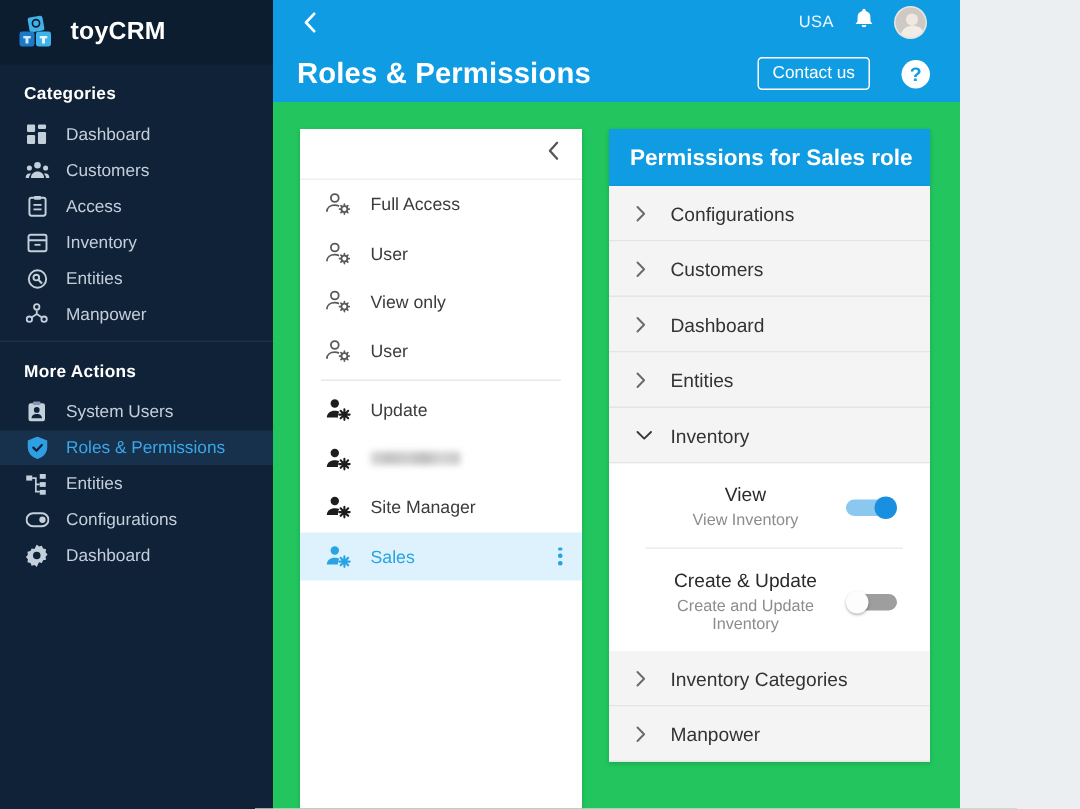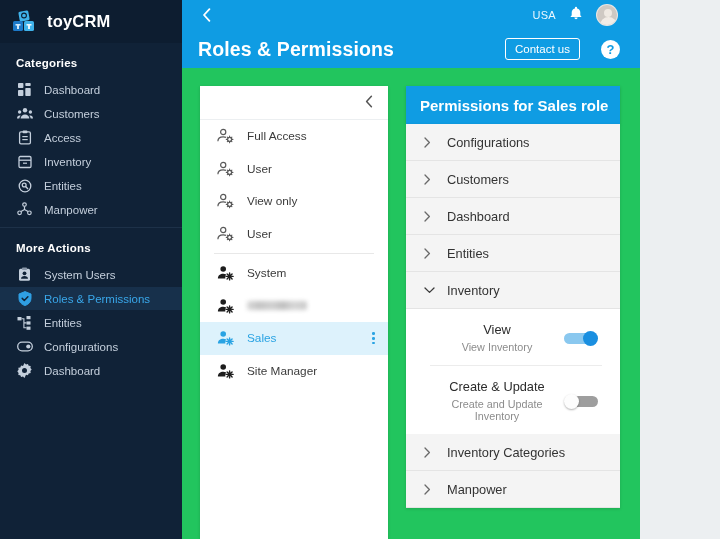--- a/index.html
+++ b/index.html
@@ -394,59 +394,59 @@
 
           <div class="role-item">
             <span class="ric">
                 <svg width="17" height="16" viewBox="0 0 17 16">
                   <circle cx="6.2" cy="4" r="2.8" fill="#1d1d1d"></circle>
                   <path d="M.9 13.4c0-2.9 2.4-4.6 5.3-4.6 1.1 0 2.2.2 3 .7-.6.8-.9 1.8-.9 2.8 0 .4 0 .8.1 1.1z" fill="#1d1d1d"></path>
                   <circle cx="12.6" cy="11.4" r="2.1" fill="#1d1d1d"></circle>
                   <path d="M12.6 7.9v1.3M12.6 13.6v1.3M9.1 11.4h1.3M14.8 11.4h1.3M10.1 8.9l.9.9M14.2 13l.9.9M15.1 8.9l-.9.9M11 13l-.9.9" stroke="#1d1d1d" stroke-width="1.4" stroke-linecap="round"></path>
                 </svg>
               </span>
-            <span>System</span>
+            <span>Update</span>
           </div>
           <div class="role-item">
             <span class="ric">
                 <svg width="17" height="16" viewBox="0 0 17 16">
                   <circle cx="6.2" cy="4" r="2.8" fill="#1d1d1d"></circle>
                   <path d="M.9 13.4c0-2.9 2.4-4.6 5.3-4.6 1.1 0 2.2.2 3 .7-.6.8-.9 1.8-.9 2.8 0 .4 0 .8.1 1.1z" fill="#1d1d1d"></path>
                   <circle cx="12.6" cy="11.4" r="2.1" fill="#1d1d1d"></circle>
                   <path d="M12.6 7.9v1.3M12.6 13.6v1.3M9.1 11.4h1.3M14.8 11.4h1.3M10.1 8.9l.9.9M14.2 13l.9.9M15.1 8.9l-.9.9M11 13l-.9.9" stroke="#1d1d1d" stroke-width="1.4" stroke-linecap="round"></path>
                 </svg>
               </span>
             <span class="redacted"></span>
+          </div>
+          <div class="role-item">
+            <span class="ric">
+                <svg width="17" height="16" viewBox="0 0 17 16">
+                  <circle cx="6.2" cy="4" r="2.8" fill="#1d1d1d"></circle>
+                  <path d="M.9 13.4c0-2.9 2.4-4.6 5.3-4.6 1.1 0 2.2.2 3 .7-.6.8-.9 1.8-.9 2.8 0 .4 0 .8.1 1.1z" fill="#1d1d1d"></path>
+                  <circle cx="12.6" cy="11.4" r="2.1" fill="#1d1d1d"></circle>
+                  <path d="M12.6 7.9v1.3M12.6 13.6v1.3M9.1 11.4h1.3M14.8 11.4h1.3M10.1 8.9l.9.9M14.2 13l.9.9M15.1 8.9l-.9.9M11 13l-.9.9" stroke="#1d1d1d" stroke-width="1.4" stroke-linecap="round"></path>
+                </svg>
+              </span>
+            <span>Site Manager</span>
           </div>
           <div class="role-item selected">
             <span class="ric">
                 <svg width="17" height="16" viewBox="0 0 17 16">
                   <circle cx="6.2" cy="4" r="2.8" fill="#29a3e3"></circle>
                   <path d="M.9 13.4c0-2.9 2.4-4.6 5.3-4.6 1.1 0 2.2.2 3 .7-.6.8-.9 1.8-.9 2.8 0 .4 0 .8.1 1.1z" fill="#29a3e3"></path>
                   <circle cx="12.6" cy="11.4" r="2.1" fill="#29a3e3"></circle>
                   <path d="M12.6 7.9v1.3M12.6 13.6v1.3M9.1 11.4h1.3M14.8 11.4h1.3M10.1 8.9l.9.9M14.2 13l.9.9M15.1 8.9l-.9.9M11 13l-.9.9" stroke="#29a3e3" stroke-width="1.4" stroke-linecap="round"></path>
                 </svg>
               </span>
             <span>Sales</span>
             <span class="kebab">
                 <i></i>
                 <i></i>
                 <i></i>
               </span>
-          </div>
-          <div class="role-item">
-            <span class="ric">
-                <svg width="17" height="16" viewBox="0 0 17 16">
-                  <circle cx="6.2" cy="4" r="2.8" fill="#1d1d1d"></circle>
-                  <path d="M.9 13.4c0-2.9 2.4-4.6 5.3-4.6 1.1 0 2.2.2 3 .7-.6.8-.9 1.8-.9 2.8 0 .4 0 .8.1 1.1z" fill="#1d1d1d"></path>
-                  <circle cx="12.6" cy="11.4" r="2.1" fill="#1d1d1d"></circle>
-                  <path d="M12.6 7.9v1.3M12.6 13.6v1.3M9.1 11.4h1.3M14.8 11.4h1.3M10.1 8.9l.9.9M14.2 13l.9.9M15.1 8.9l-.9.9M11 13l-.9.9" stroke="#1d1d1d" stroke-width="1.4" stroke-linecap="round"></path>
-                </svg>
-              </span>
-            <span>Site Manager</span>
           </div>
         </div>
       </section>
 
       <section class="perm-panel">
         <div class="perm-head">Permissions for Sales role</div>
         <div class="perm-list">
 
           <div class="acc-head">
             <span class="chev">

